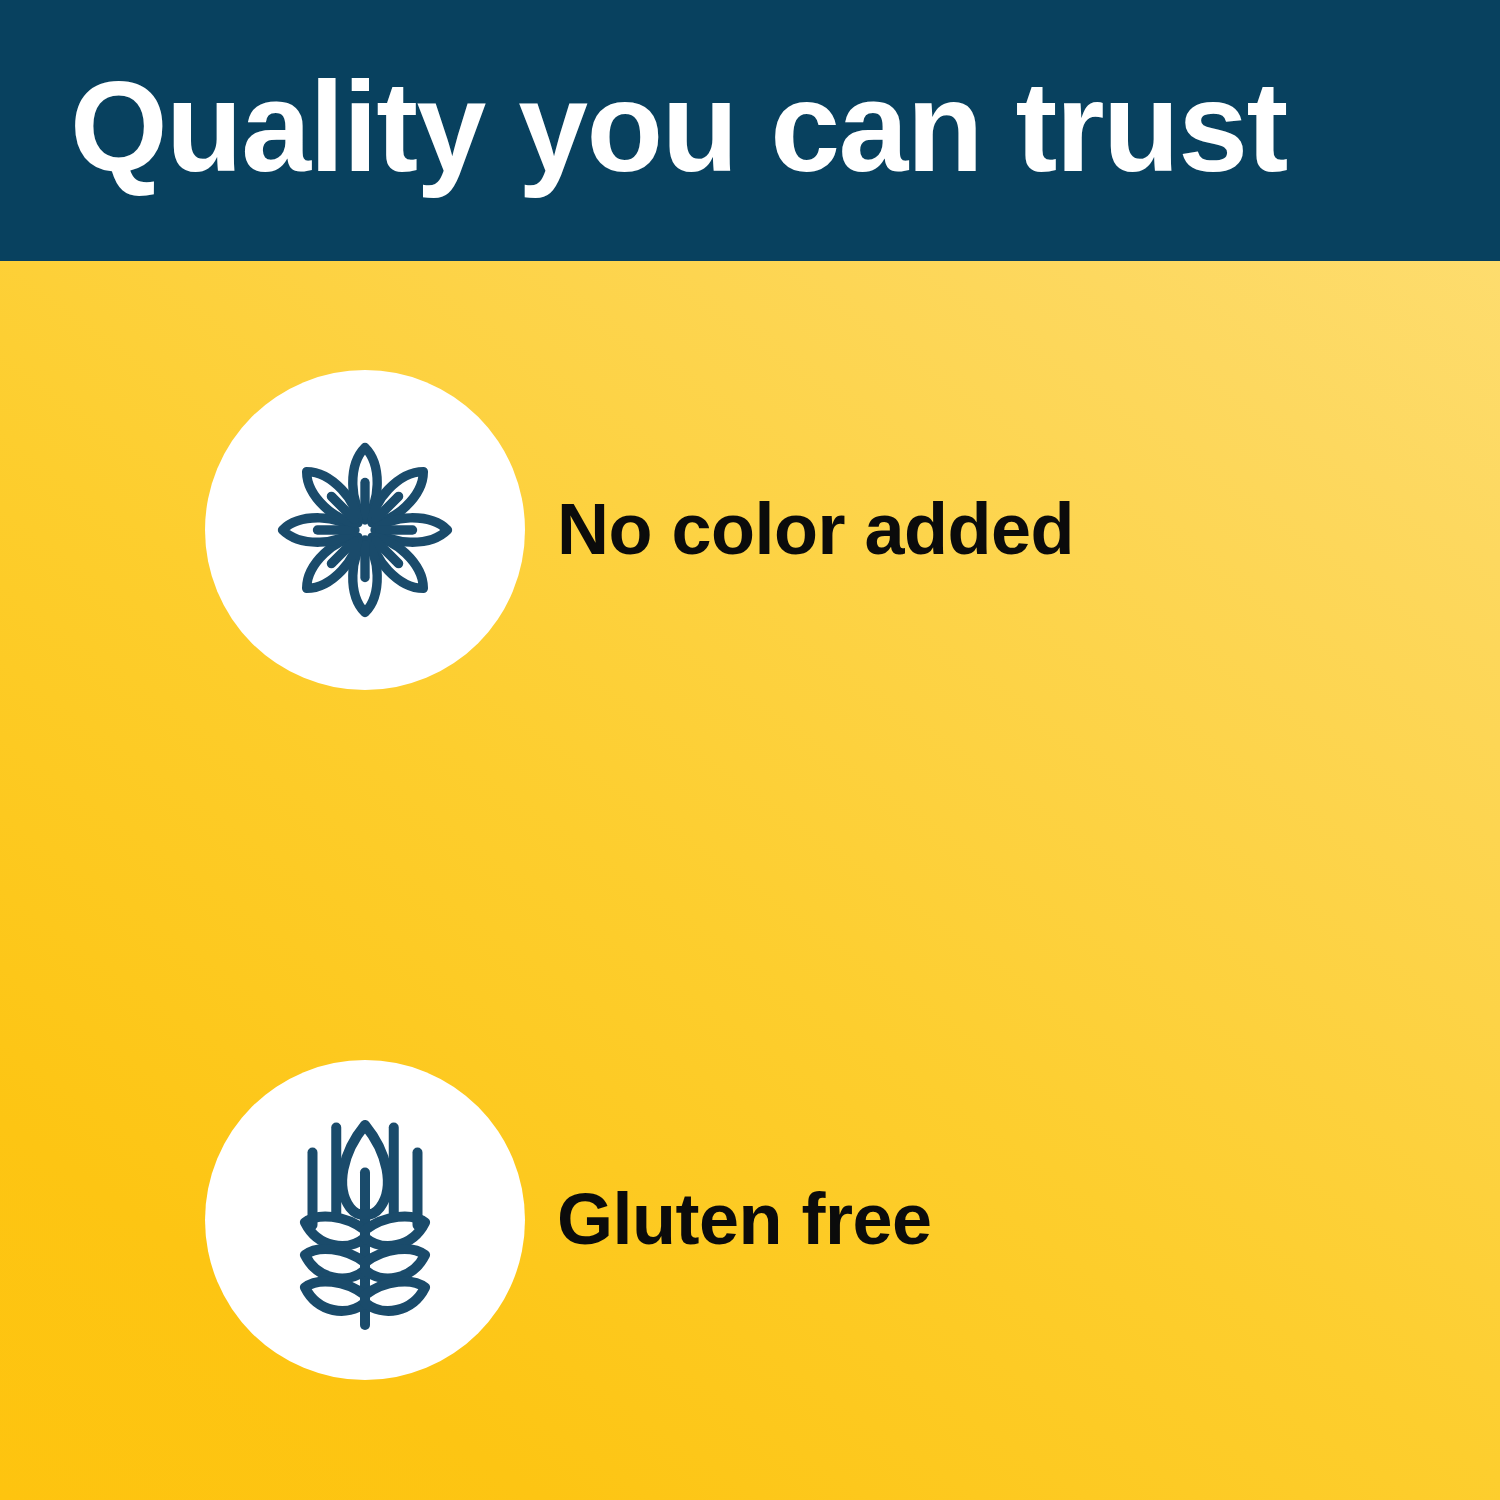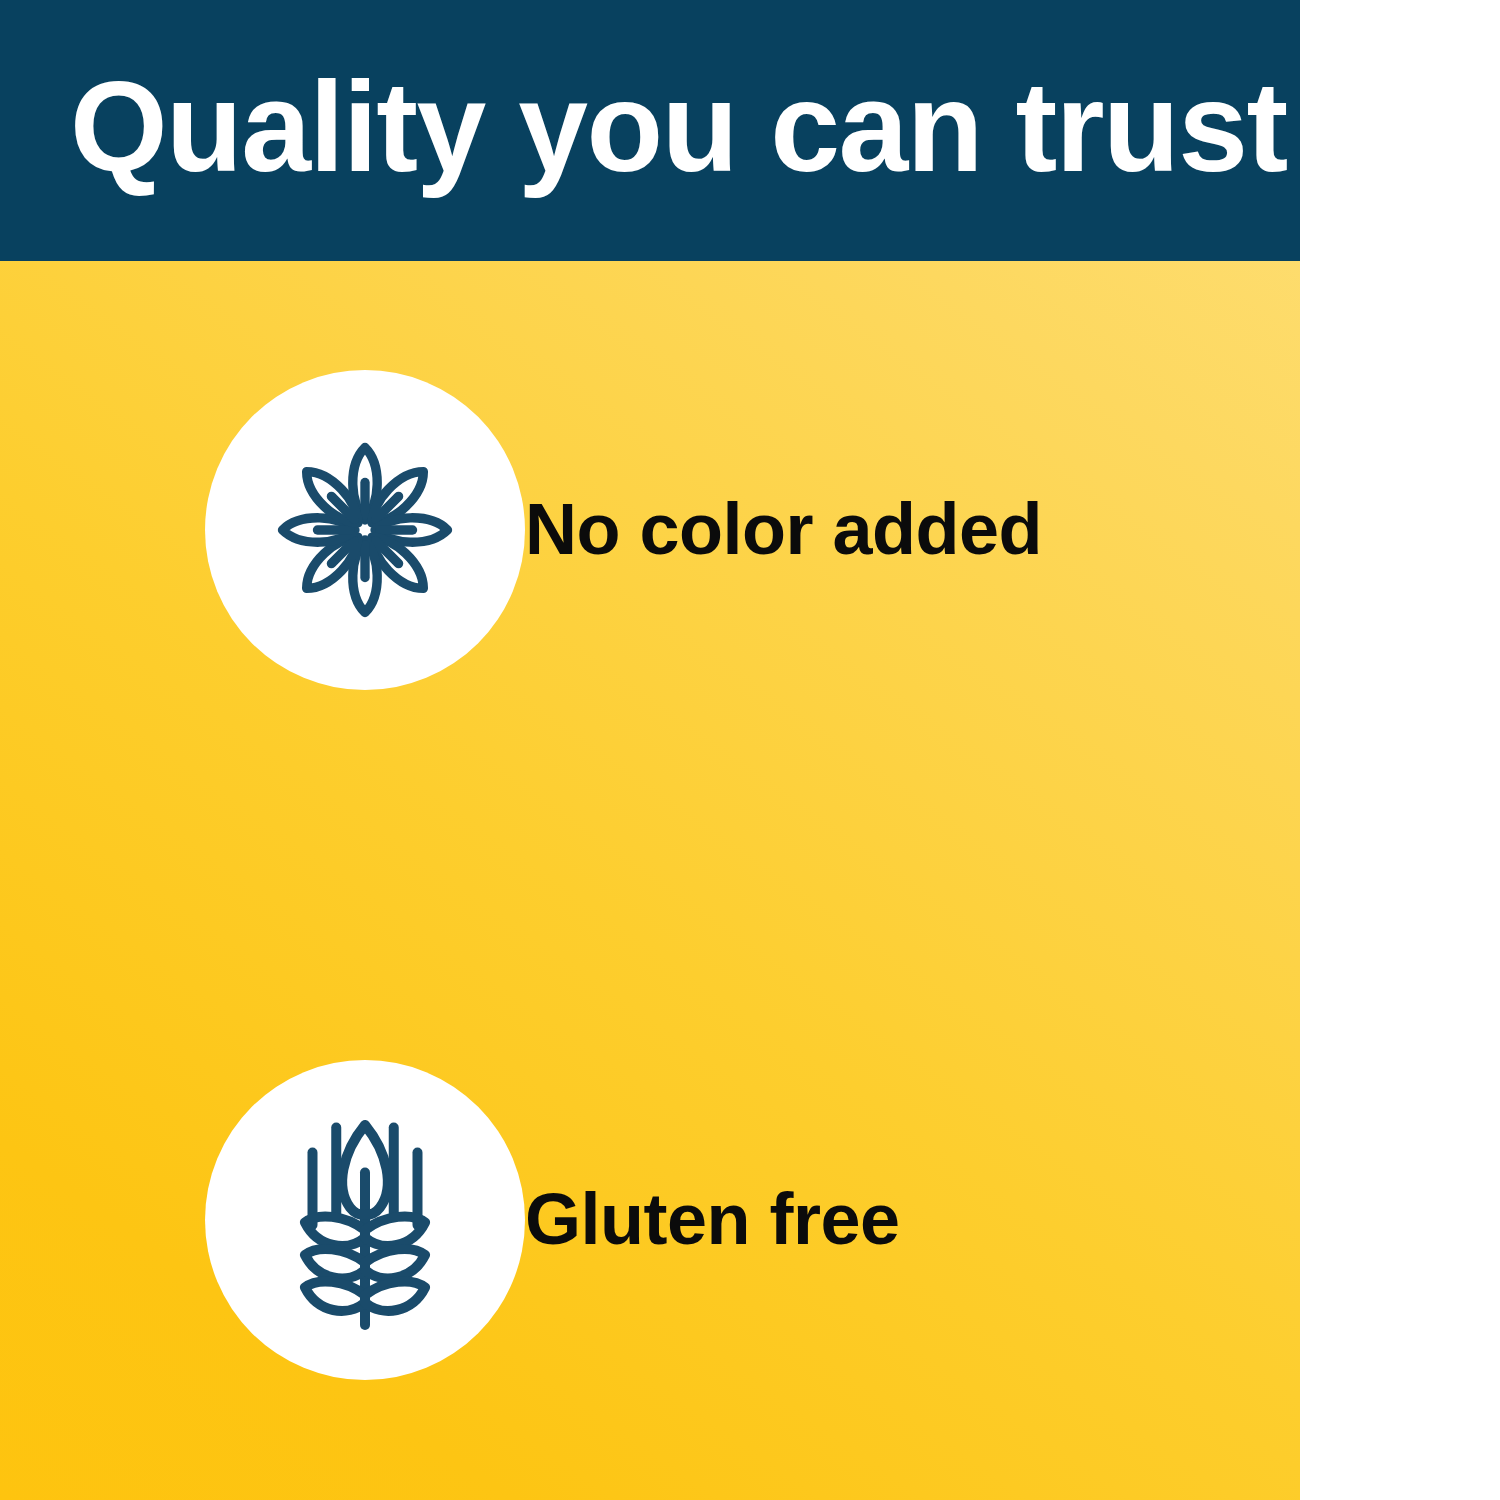--- a/index.html
+++ b/index.html
@@ -8,21 +8,21 @@
   }
   body {
     width: 1500px;
     height: 1500px;
     overflow: hidden;
     font-family: "Liberation Sans", sans-serif;
   }
 
   #page {
     position: relative;
-    width: 1300px;
+    width: 1500px;
     height: 1500px;
     background:
       linear-gradient(215deg, #FEE07A 0%, #FDD85F 22%, #FDCE2E 58%, #FDC513 85%, #FEC40F 100%);
     overflow: hidden;
   }
 
   
   #header-band {
     position: absolute;
     left: 0;
@@ -79,20 +79,21 @@
     align-items: center;
     justify-content: center;
   }
   .icon-badge svg {
     display: block;
     width: 250px;
     height: 250px;
   }
 
   .feature-label {
+    margin-left: 32px;
     color: #0B0B0B;
     font-family: "Liberation Sans Narrow", "Liberation Sans", sans-serif;
     font-size: 72px;
     font-weight: bold;
     letter-spacing: -0.5px;
     line-height: 1.05;
     white-space: nowrap;
   }
 </style>
 </head>

